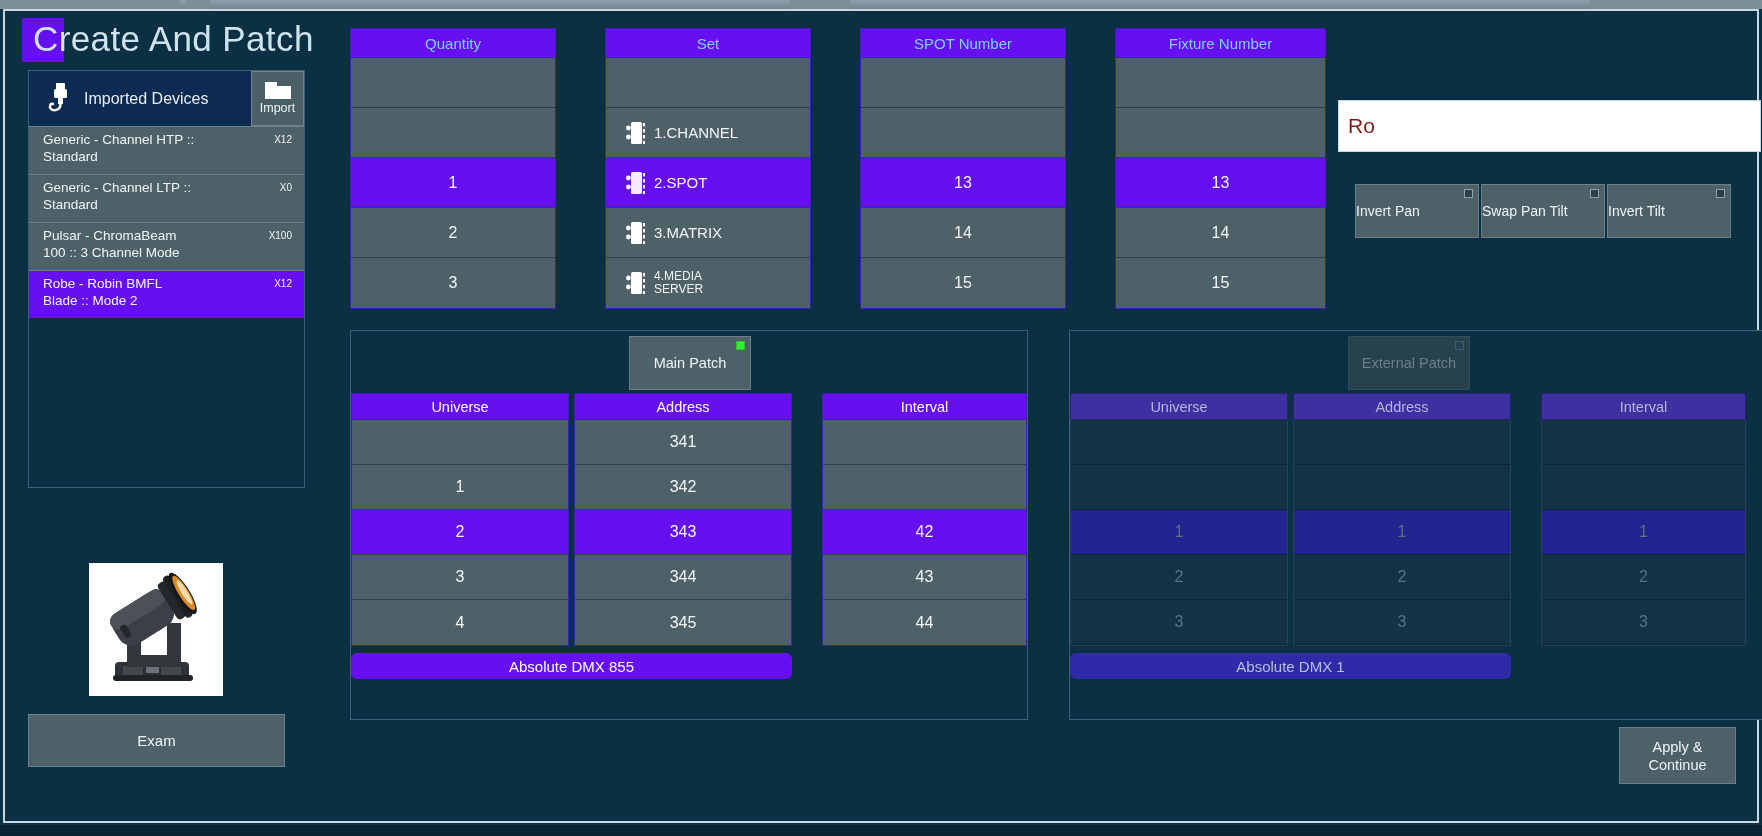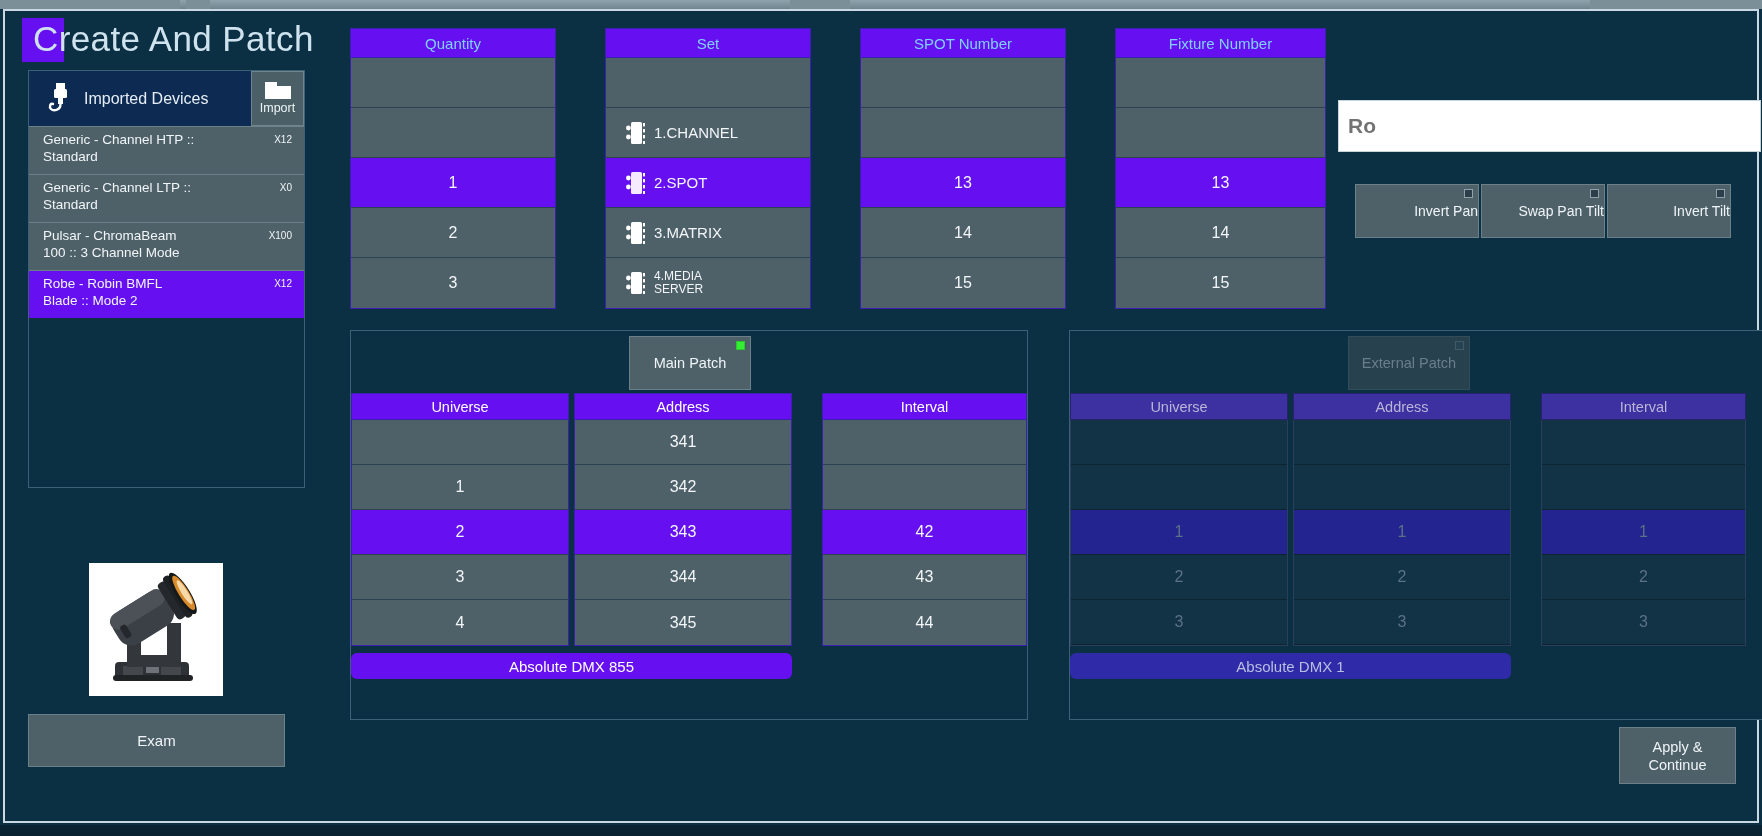--- a/index.html
+++ b/index.html
@@ -141,31 +141,31 @@
   .page-icon {
     width:19px; height:24px; margin-right:9px; flex:0 0 auto;
   }
 
   
   .name-field {
     position:absolute; left:1338px; top:100px; width:423px; height:52px;
     background:#ffffff; border:1px solid #c8d4dc;
     display:flex; align-items:center; padding-left:9px; cursor:text;
   }
-  .name-field span { font-size:21px; color:#737373; font-weight:700; }
+  .name-field span { font-size:21px; color:#7f1d1d; font-weight:400; }
 
   .toggle-row {
     position:absolute; left:1355px; top:184px;
     display:flex;
   }
   .toggle-btn {
     position:relative; width:124px; height:54px;
     background:#4f6168; border:1px solid #6c8089;
     margin-right:2px; cursor:pointer;
-    display:flex; align-items:center; justify-content:flex-end;
+    display:flex; align-items:center; justify-content:flex-start;
   }
   .toggle-btn:last-child { margin-right:0; }
   .toggle-btn span { font-size:14px; color:#eef4f8; }
   .toggle-led {
     position:absolute; right:5px; top:4px; width:9px; height:9px;
     background:#2b3f4a; border:1px solid #8da2ad;
   }
 
   
   .patch-group {

